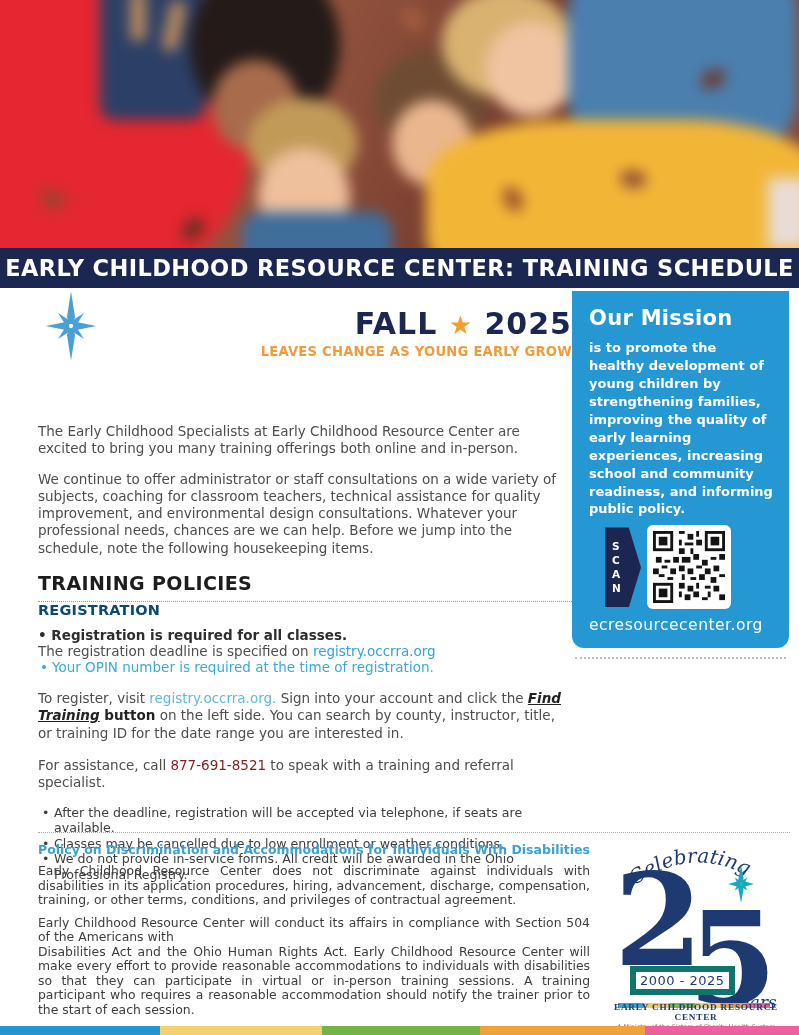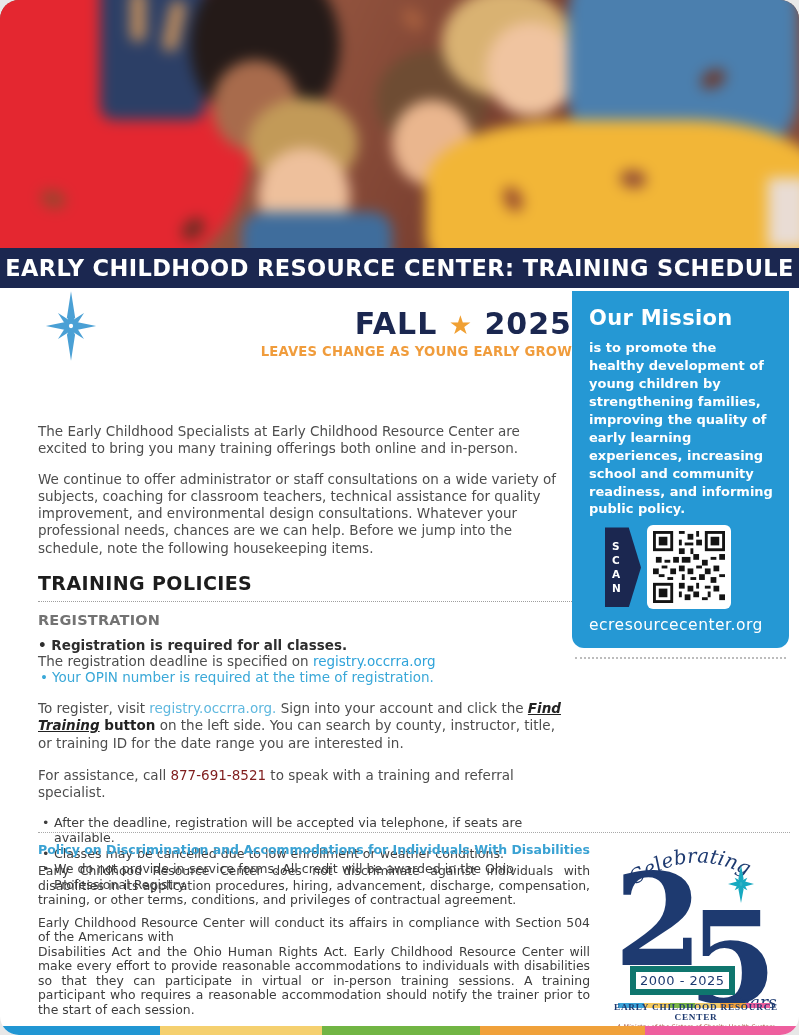--- a/index.html
+++ b/index.html
@@ -1,18 +1,18 @@
 <!DOCTYPE html>
 <html><head>
 <meta charset="utf-8">
 <style>
   * { margin:0; padding:0; box-sizing:border-box; }
   html,body { background:#e8e8e8; }
   body { font-family:"DejaVu Sans","Liberation Sans",sans-serif; }
-  .page { position:relative; width:799px; height:1035px; background:#ffffff; margin:0 auto; overflow:hidden;border-radius:19px; }
+  .page { position:relative; width:799px; height:1035px; background:#ffffff; margin:0 auto; overflow:hidden; }
 
   
   .photo { position:absolute; left:0; top:0; width:799px; height:248px; overflow:hidden; background:#7d4a39; }
   .photo .blobs { position:absolute; inset:-20px; filter:blur(7px); }
   .blob { position:absolute; }
   .leafbase { left:0; top:0; width:840px; height:300px;
     background:linear-gradient(115deg,#7e4637 0%,#94553f 35%,#72392c 65%,#8a4e3b 100%); }
   .leaf { width:26px; height:18px; border-radius:60% 40% 55% 45%; opacity:.9; }
   .red-coat { left:-60px; top:-30px; width:330px; height:330px; border-radius:40%; background:#e42730; }
   .navy-patch { left:120px; top:-10px; width:105px; height:150px; border-radius:14px; background:#2c3f66; }
@@ -44,21 +44,21 @@
   .fall-block { position:absolute; right:0; top:6px; text-align:right; }
   .fall-line { font-size:30px; font-weight:700; color:#1b2750; letter-spacing:1px; }
   .fall-line .star { color:#f0a033; font-size:26px; }
   .season-tagline { margin-top:3px; font-size:13.2px; font-weight:bold; color:#f09c3c; letter-spacing:.2px; }
 
   .intro-p { margin-top:13px; font-size:13.5px; line-height:1.28; color:#4d4d4d; }
   .intro-p.first { }
 
   .tp-heading { margin-top:15px; font-size:19px; font-weight:800; color:#1d1d1d; letter-spacing:.4px;
     padding-bottom:7px; border-bottom:1.5px dotted #9e9e9e; }
-  .reg-heading { margin-top:10px; font-size:14.5px; font-weight:800; color:#737373; letter-spacing:.2px; }
+  .reg-heading { font-size:14.5px; font-weight:800; color:#0c4a6e; letter-spacing:.2px; }
   .reg-bold { margin-top:9px; font-size:13.5px; font-weight:bold; color:#2e2e2e; }
   .reg-deadline { font-size:13.5px; color:#4d4d4d; }
   .reg-deadline a { color:#2fa3da; font-weight:normal; text-decoration:none; }
   .reg-opin { font-size:13.5px; color:#3aa8d8; padding-left:14px; position:relative; }
   .reg-opin::before { content:"•"; position:absolute; left:2px; color:#3aa8d8; }
 
   .register-p { margin-top:15px; font-size:13.5px; line-height:1.3; color:#4d4d4d; }
   .register-p .lite-link { color:#5fb8df; text-decoration:none; }
   .register-p .ft { font-weight:bold; font-style:italic; text-decoration:underline; color:#222; }
   .register-p .btnword { font-weight:bold; color:#222; }

